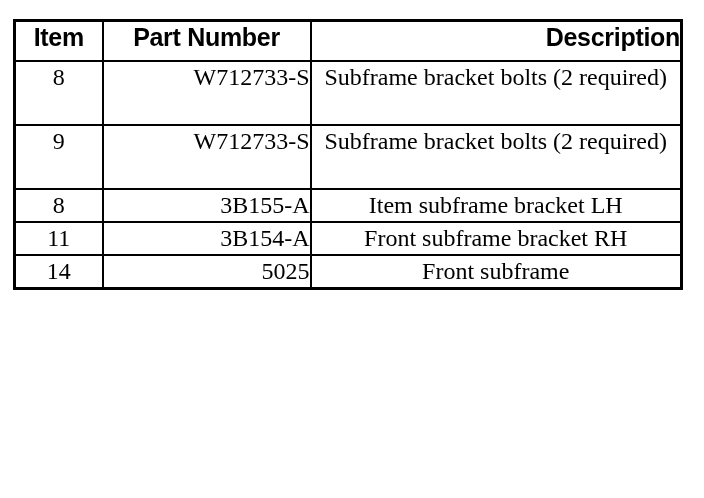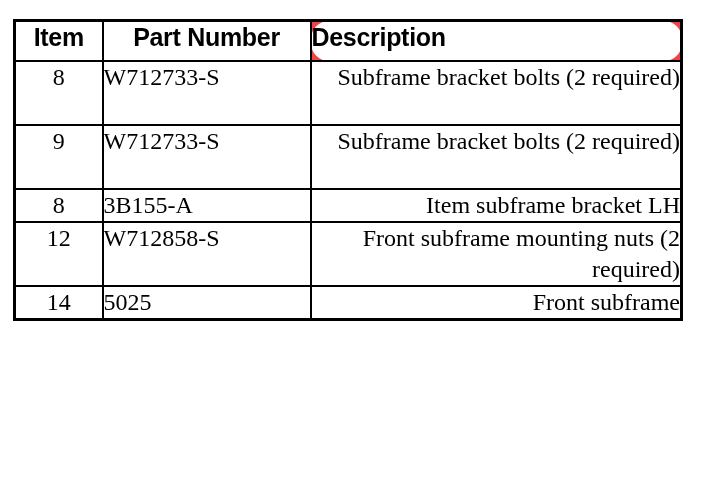--- a/index.html
+++ b/index.html
@@ -59,42 +59,41 @@
   }
   th.h-item {
     text-align: center;
     padding: 4px 0 4px 0;
   }
   th.h-part {
     text-align: center;
     padding: 4px 0 4px 0;
   }
   th.h-desc {
-    text-align: left;
+    text-align: right;
     padding: 4px 0 4px 9px;
-    border-radius: 18px;
   }
 
   tbody td {
     font-family: "Liberation Serif", serif;
     font-size: 24px;
     line-height: 31px;
   }
   td.c-item {
     text-align: center;
     padding: 6px 0 7px 0;
   }
   td.c-part {
-    text-align: left;
+    text-align: right;
     padding: 6px 0 7px 9px;
     white-space: nowrap;
     margin-left: 28px;
   }
   td.c-desc {
-    text-align: right;
+    text-align: center;
     padding: 6px 6px 7px 9px;
   }
 
   
   tr.two-line td { height: 62px; }
   tr.one-line td { height: 31px; }
 </style>
 </head>
 <body>
 
@@ -122,24 +121,24 @@
       <tr class="two-line">
         <td class="c-item">9</td>
         <td class="c-part">W712733-S</td>
         <td class="c-desc">Subframe bracket bolts (2 required)</td>
       </tr>
       <tr class="one-line">
         <td class="c-item">8</td>
         <td class="c-part">3B155-A</td>
         <td class="c-desc">Item subframe bracket LH</td>
       </tr>
-      <tr class="two-line">
-        <td class="c-item">12</td>
-        <td class="c-part">W712858-S</td>
-        <td class="c-desc">Front subframe mounting nuts (2 required)</td>
+      <tr class="one-line">
+        <td class="c-item">11</td>
+        <td class="c-part">3B154-A</td>
+        <td class="c-desc">Front subframe bracket RH</td>
       </tr>
       <tr class="one-line">
         <td class="c-item">14</td>
         <td class="c-part">5025</td>
         <td class="c-desc">Front subframe</td>
       </tr>
     </tbody>
   </table>
 
 </div>

